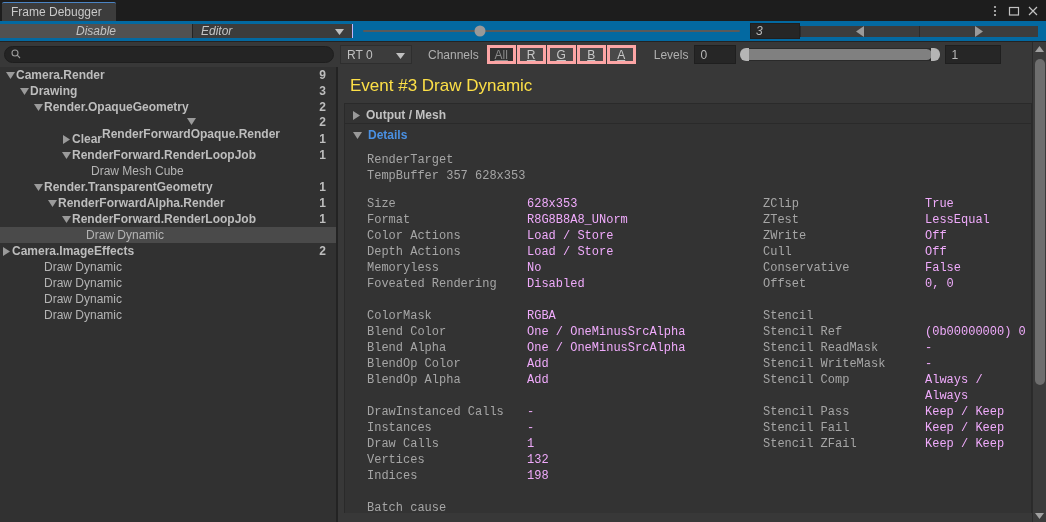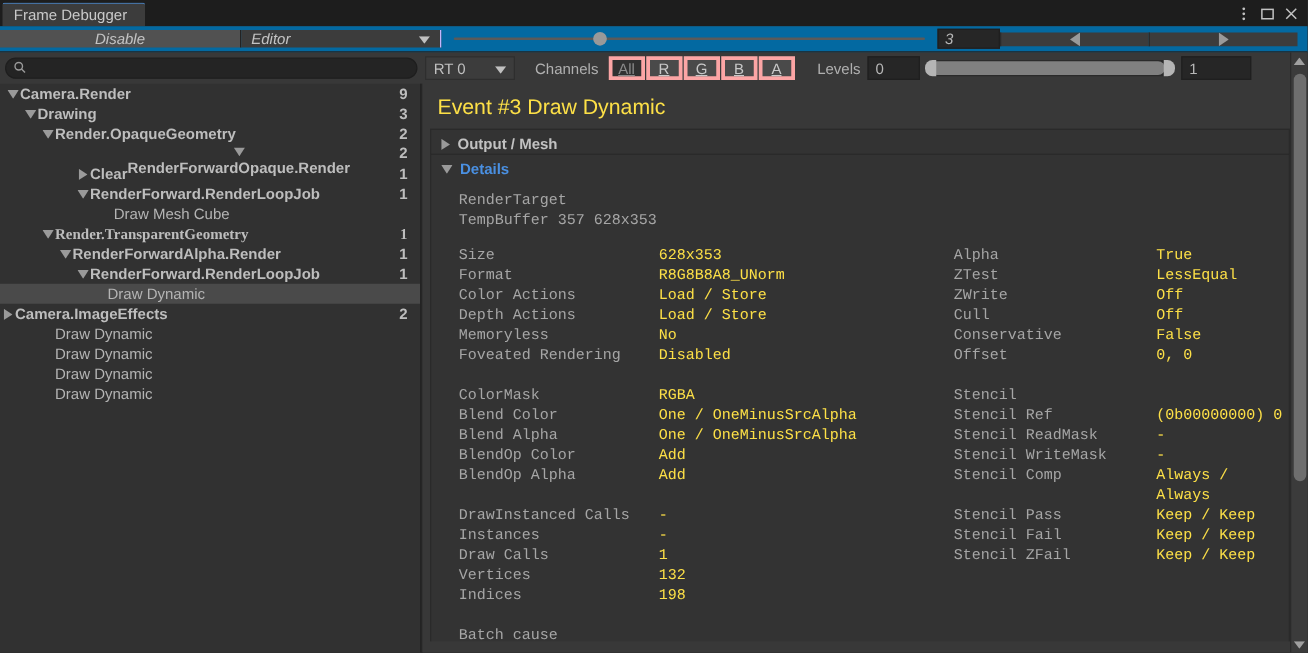--- a/index.html
+++ b/index.html
@@ -330,21 +330,21 @@
   }
   .col { position: absolute; top: 0; }
   .col.c1 { left: 22px; }
   .col.c2 { left: 418px; }
   .grp { margin-bottom: 16px; }
   .kv {
     display: flex;
     line-height: 16px;
   }
   .kv .k { width: 160px; flex: 0 0 160px; color: #a6a6a6; }
-  .kv .v { color: #fde047; }
+  .kv .v { color: #f0abfc; }
   .col.c2 .kv .k { width: 162px; flex: 0 0 162px; }
 
   
   .vscroll {
     position: absolute;
     right: 0; top: 42px;
     width: 14px; height: 480px;
     background: #3b3b3b;
     border-left: 1px solid #2b2b2b;
     box-sizing: border-box;
@@ -536,21 +536,21 @@
               <path d="M0 0 L9 0 L4.5 7 Z" fill="#9a9a9a"></path>
             </svg>
           </span>
           <span class="tlabel bold">RenderForward.RenderLoopJob</span>
           <span class="tcount">1</span>
         </div>
         <div class="tree-row" style="padding-left: 79px;">
           <span class="arrow blank"></span>
           <span class="tlabel">Draw Mesh Cube</span>
         </div>
-        <div class="tree-row" style="padding-left: 32px; font-family: Liberation Serif, serif;">
+        <div class="tree-row" style="padding-left: 32px;">
           <span class="arrow">
             <svg width="9" height="7" viewBox="0 0 9 7">
               <path d="M0 0 L9 0 L4.5 7 Z" fill="#9a9a9a"></path>
             </svg>
           </span>
           <span class="tlabel bold">Render.TransparentGeometry</span>
           <span class="tcount">1</span>
         </div>
         <div class="tree-row" style="padding-left: 46px;">
           <span class="arrow">
@@ -707,21 +707,21 @@
             <div class="grp">
               <div class="kv">
                 <span class="k">Batch cause</span>
                 <span class="v"></span>
               </div>
             </div>
           </div>
         <div class="col c2 mono" id="col-right">
             <div class="grp">
               <div class="kv">
-                <span class="k">Alpha</span>
+                <span class="k">ZClip</span>
                 <span class="v">True</span>
               </div>
               <div class="kv">
                 <span class="k">ZTest</span>
                 <span class="v">LessEqual</span>
               </div>
               <div class="kv">
                 <span class="k">ZWrite</span>
                 <span class="v">Off</span>
               </div>

